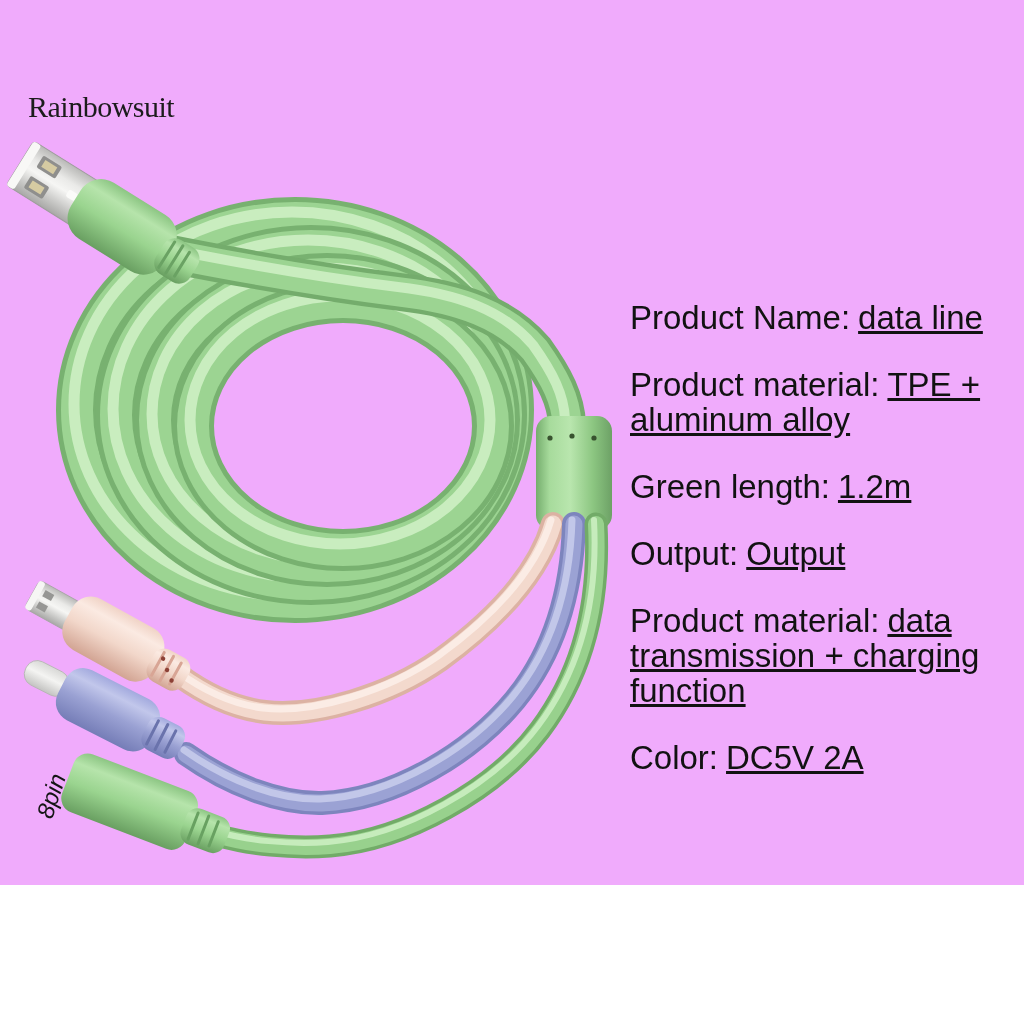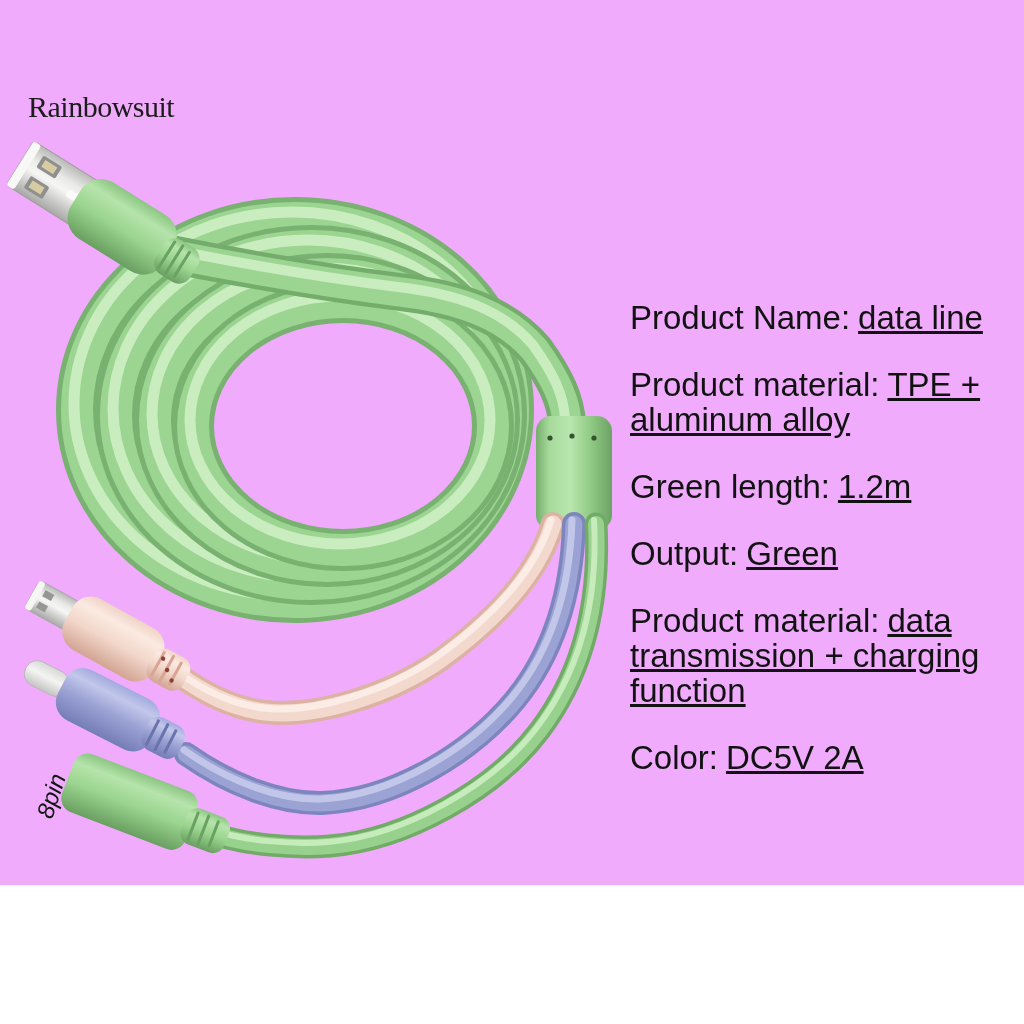--- a/index.html
+++ b/index.html
@@ -158,18 +158,18 @@
       <path d="M134 -14 L134 14 M145 -15 L145 15 M156 -13 L156 13" stroke="#68a161" stroke-width="3" stroke-linecap="round" fill="none"></path>
     </g>
 
     <text class="pin-label" transform="translate(52,820) rotate(-72)">8pin</text>
   </svg>
 
   <div class="specs">
     <p class="spec"><span class="lbl">Product Name:</span><span class="val">data line</span></p>
     <p class="spec"><span class="lbl">Product material:</span><span class="val">TPE + aluminum alloy</span></p>
     <p class="spec"><span class="lbl">Green length:</span><span class="val">1.2m</span></p>
-    <p class="spec"><span class="lbl">Output:</span><span class="val">Green</span></p>
+    <p class="spec"><span class="lbl">Output:</span><span class="val">Output</span></p>
     <p class="spec"><span class="lbl">Product material:</span><span class="val">data transmission + charging function</span></p>
     <p class="spec"><span class="lbl">Color:</span><span class="val">DC5V 2A</span></p>
   </div>
 
 </div>
 
 </body></html>

